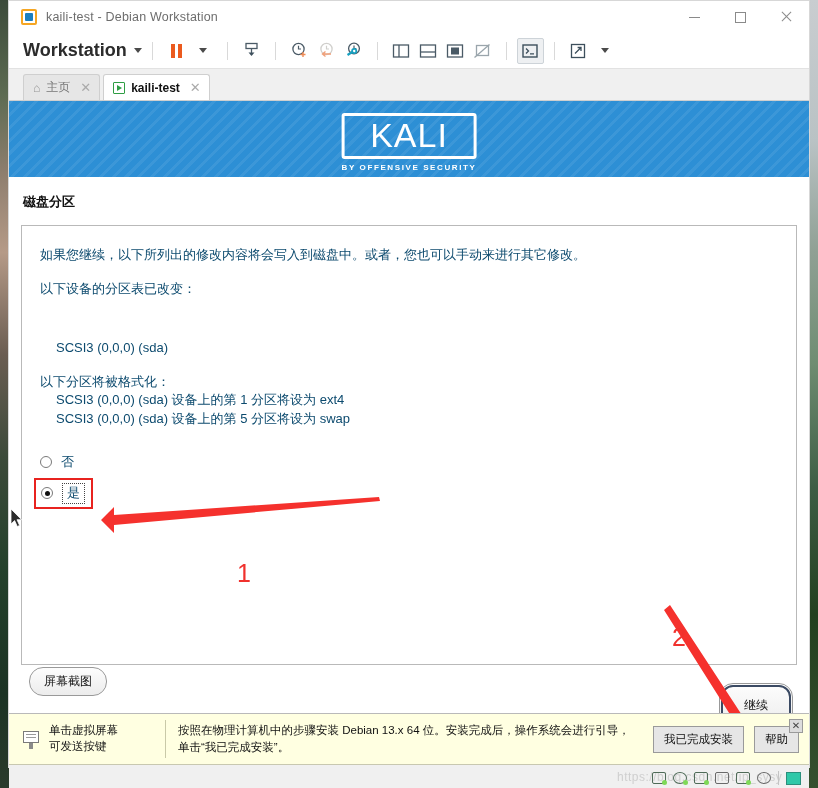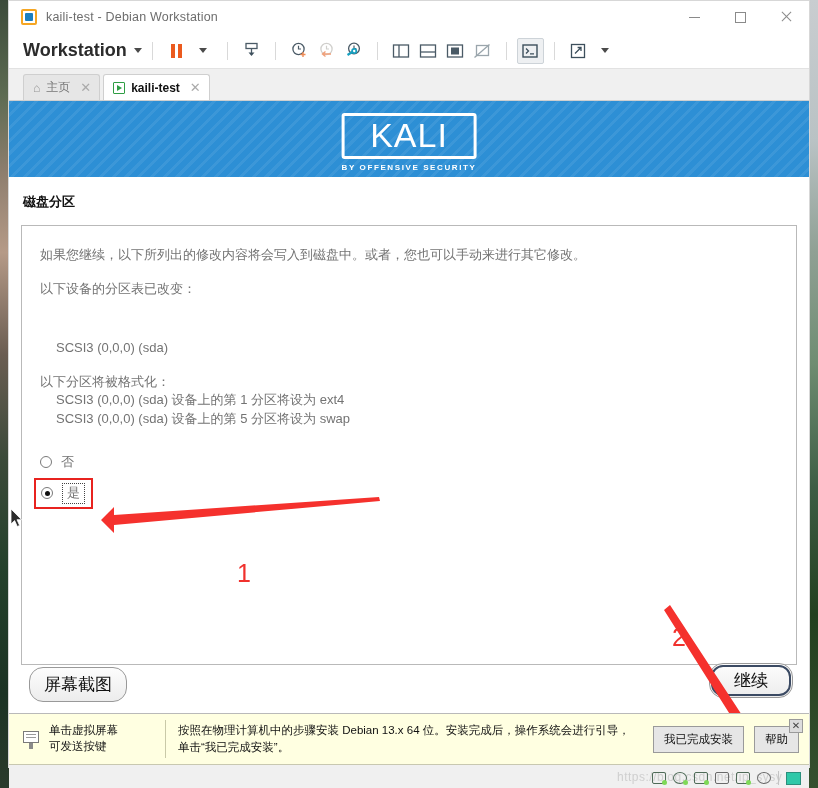--- a/index.html
+++ b/index.html
@@ -80,21 +80,21 @@
   }
   #kali-logo{position:absolute;left:50%;top:12px;transform:translateX(-50%);text-align:center;}
   #kali-box{border:3px solid #ffffff;border-radius:3px;padding:1px 14px 3px;}
   #kali-word{font-size:34px;line-height:36px;color:#ffffff;font-weight:400;letter-spacing:1px;font-family:"Liberation Sans",sans-serif;}
   #kali-sub{font-size:8px;color:#ffffff;letter-spacing:1.6px;margin-top:4px;font-weight:700;}
   #page-title{font-size:13px;font-weight:700;color:#111;margin:16px 0 0 14px;}
   #panel{
     margin:14px 12px 0 12px;border:1px solid #b9b9b9;height:440px;box-sizing:border-box;
     background:#ffffff;position:relative;
   }
-  #panel-inner{padding:20px 18px 0 18px;font-size:13px;color:#737373;line-height:1.45;}
+  #panel-inner{padding:20px 18px 0 18px;font-size:13px;color:#0c4a6e;line-height:1.45;}
   .ln{margin:0;}
   .sp{height:15px;}
   .mono-b{font-weight:400;margin-top:40px;}
   .ital{font-style:italic;}
   .indent{padding-left:16px;}
   .radio-row{display:flex;align-items:center;gap:9px;margin-top:4px;}
   .radio{
     width:12px;height:12px;border:1.3px solid #7a7a7a;border-radius:50%;
     box-sizing:border-box;background:#fff;position:relative;flex:0 0 auto;
   }
@@ -102,25 +102,25 @@
   .radio-lbl{font-size:13px;}
   #row-yes{
     display:inline-flex;align-items:center;gap:9px;
     border:2px solid #e8231f;padding:3px 6px 3px 5px;margin-top:6px;margin-left:-6px;
     box-sizing:border-box;
   }
   #row-yes .radio-lbl{border:1px dotted #444;padding:0 4px;}
   
   #guest-btns{position:absolute;left:0;right:0;top:562px;height:40px;}
   .gbtn{
-    position:absolute;font-size:17px;color:#111;background:linear-gradient(180deg,#fdfdfd,#ececec);
+    position:absolute;font-size:12px;color:#111;background:linear-gradient(180deg,#fdfdfd,#ececec);
     border:1px solid #999;border-radius:14px;padding:5px 14px;
   }
   #btn-screenshot{left:20px;top:4px;}
-  #btn-continue{right:16px;top:0;padding:5px 24px;outline:2px solid #3b4a63;outline-offset:-4px;}
+  #btn-continue{right:16px;top:20px;padding:13px 24px;outline:2px solid #3b4a63;outline-offset:-4px;}
   
   #annot{position:absolute;left:0;top:0;width:802px;height:768px;pointer-events:none;}
   .num{position:absolute;color:#f0312d;font-size:25px;font-family:"Liberation Sans",sans-serif;}
   #num1{left:228px;top:458px;}
   #num2{left:663px;top:522px;}
   
   #cursor{position:absolute;left:2px;top:408px;width:13px;height:19px;}
   
   #hintbar{
     height:52px;background:#ffffe1;border-top:1px solid #b9b9b9;border-bottom:1px solid #c8c8b0;

